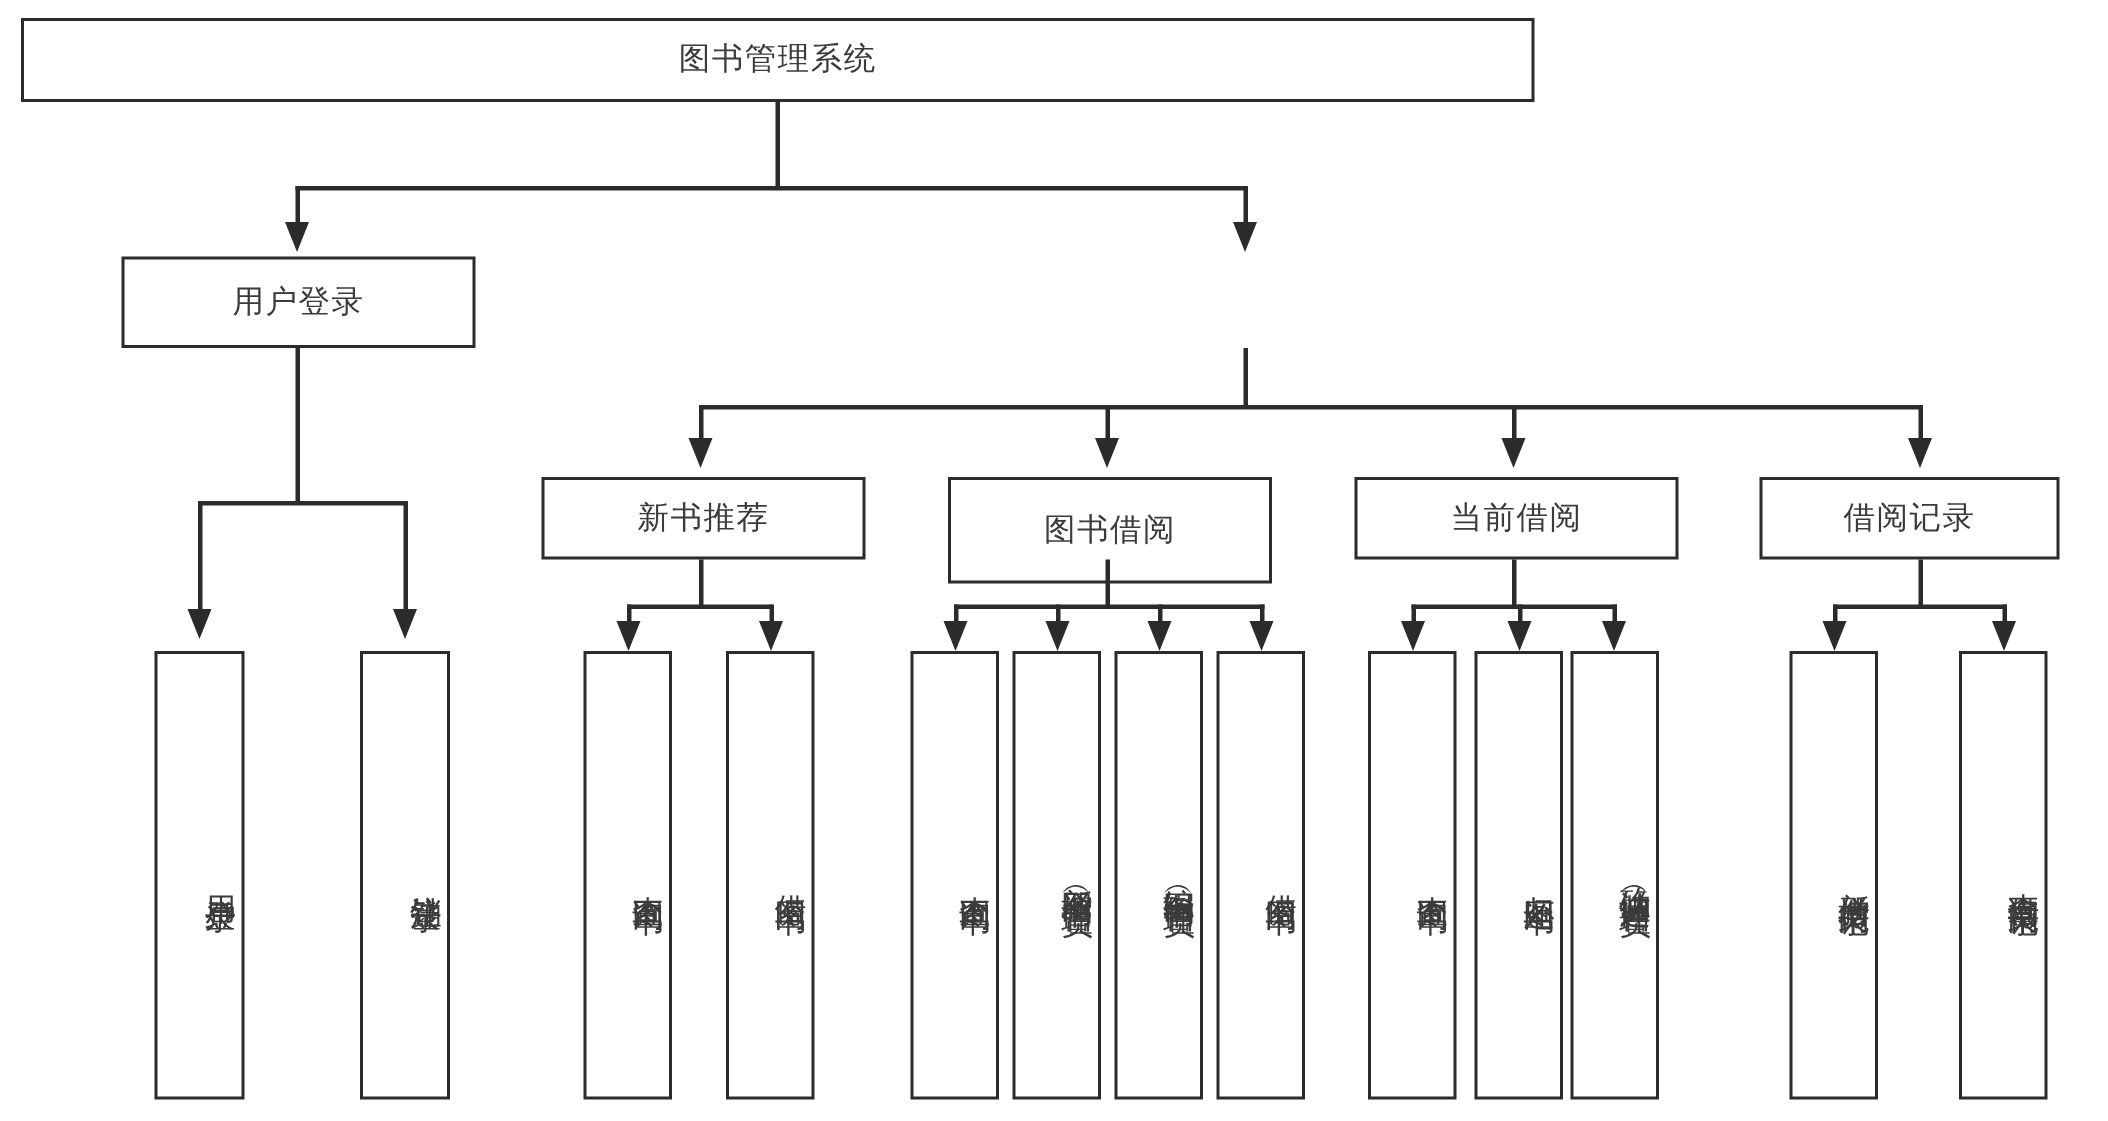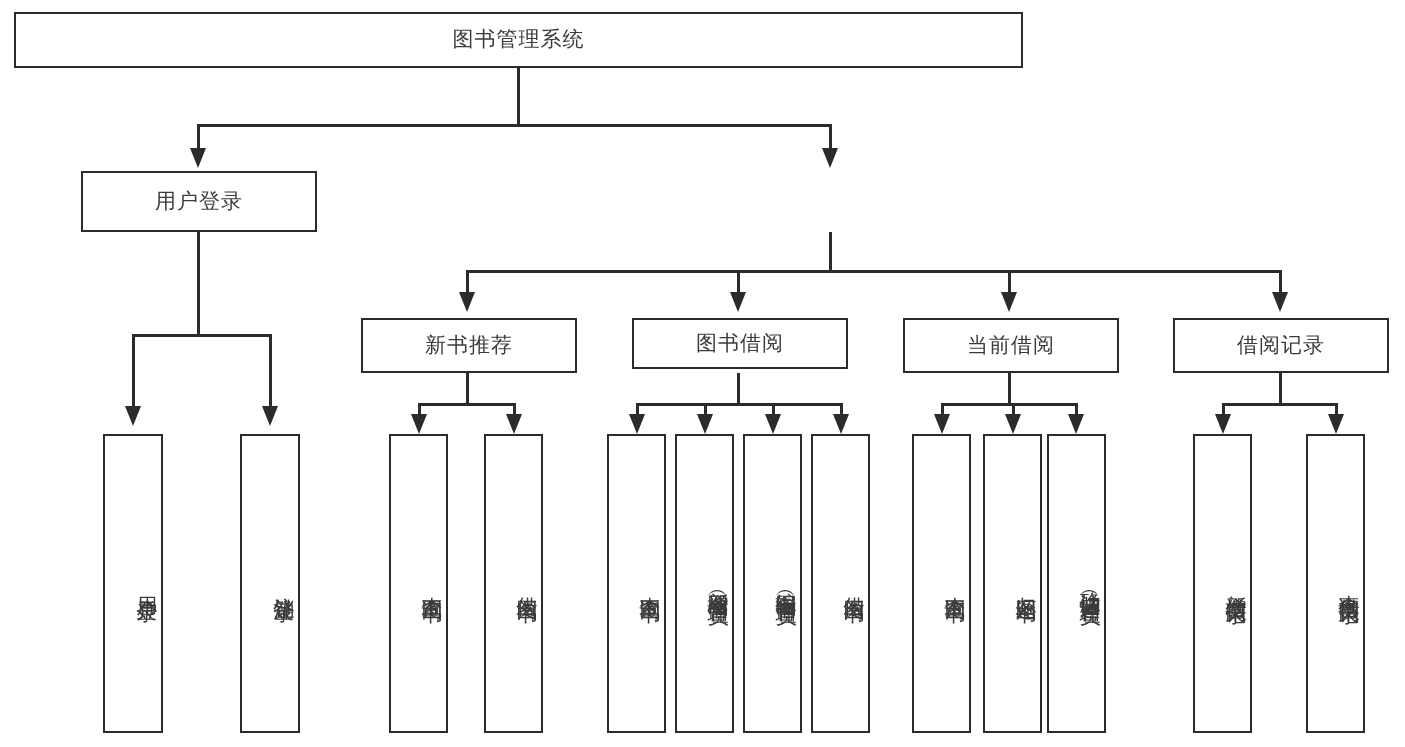--- a/index.html
+++ b/index.html
@@ -114,27 +114,27 @@
   <div class="conn v" style="left:737px; top:270px; height:25px;"></div>
   <div class="arrow" style="left:730px; top:292px;"></div>
   <div class="conn v" style="left:1008px; top:270px; height:25px;"></div>
   <div class="arrow" style="left:1001px; top:292px;"></div>
   <div class="conn v" style="left:1279px; top:270px; height:25px;"></div>
   <div class="arrow" style="left:1272px; top:292px;"></div>
 
   <div class="node horiz" style="left:361px; top:318px; width:216px; height:55px;">
     <span>新书推荐</span>
   </div>
-  <div class="node horiz" style="left:632px; top:318px; width:216px; height:51px;">
+  <div class="node horiz" style="left:632px; top:318px; width:216px; height:71px;">
     <span>图书借阅</span>
   </div>
   <div class="node horiz" style="left:903px; top:318px; width:216px; height:55px;">
     <span>当前借阅</span>
   </div>
-  <div class="node horiz" style="left:1173px; top:318px; width:216px; height:55px;">
+  <div class="node horiz" style="left:1173px; top:318px; width:200px; height:55px;">
     <span>借阅记录</span>
   </div>
 
   <div class="conn v" style="left:466px; top:373px; height:32px;"></div>
   <div class="conn h" style="left:418px; top:403px; width:97px;"></div>
   <div class="conn v" style="left:418px; top:403px; height:20px;"></div>
   <div class="arrow" style="left:411px; top:414px;"></div>
   <div class="conn v" style="left:513px; top:403px; height:20px;"></div>
   <div class="arrow" style="left:506px; top:414px;"></div>
 

